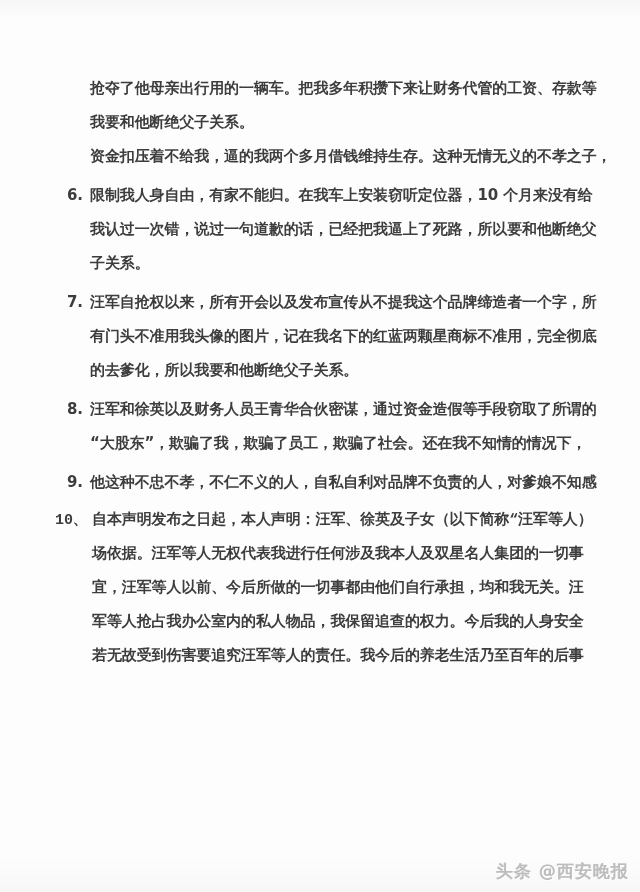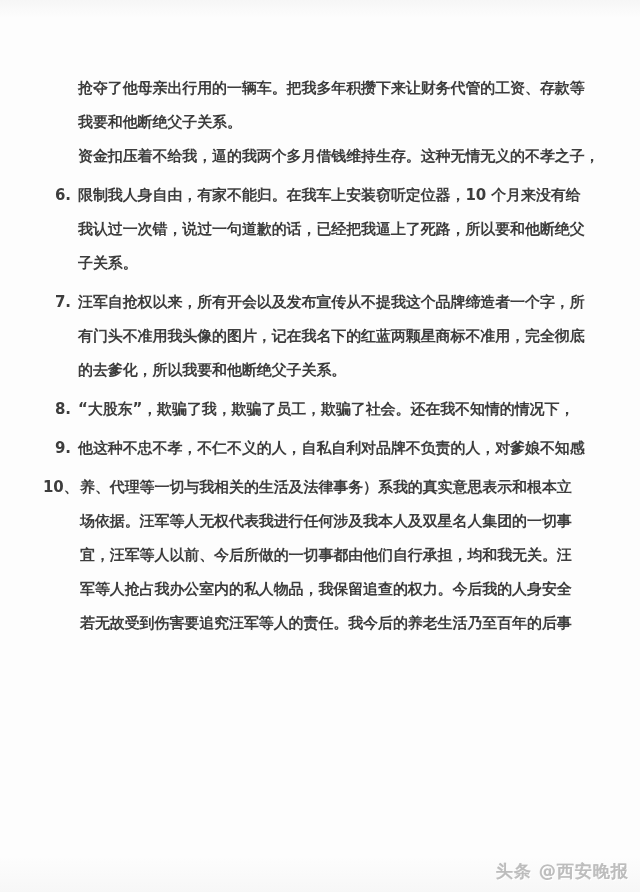--- a/index.html
+++ b/index.html
@@ -12,41 +12,41 @@
     position: relative;
     width: 640px;
     height: 892px;
     margin: 0 auto;
     background: linear-gradient(180deg, #f6f6f6 0%, #fdfdfd 2%, #fdfdfd 96%, #f7f7f7 100%);
     overflow: hidden;
   }
   .doc {
     position: absolute;
     top: 71px;
-    left: 0;
+    left: 12px;
     right: 0;
   }
   .para {
     position: relative;
     padding-left: 78px;
     padding-right: 40px;
     margin: 0 0 5px 0;
     font-size: 15px;
     line-height: 34px;
     font-weight: 600;
     letter-spacing: -0.1px;
     color: #3d3d3d;
   }
   .para .num {
     position: absolute;
     left: 55px;
     top: 0;
     white-space: nowrap;
   }
-  .para.wide-num { padding-left: 80px; }
+  .para.wide-num { padding-left: 80px; font-family: Liberation Mono, monospace; }
   .para.wide-num .num { left: 43px; }
   .line {
     white-space: nowrap;
   }
   .watermark {
     position: absolute;
     right: 11px;
     bottom: 9px;
     font-size: 17px;
     font-weight: bold;
@@ -73,29 +73,30 @@
         <div class="line">子关系。</div>
       </div>
       <div class="para">
         <span class="num">7.</span>
         <div class="line">汪军自抢权以来，所有开会以及发布宣传从不提我这个品牌缔造者一个字，所</div>
         <div class="line">有门头不准用我头像的图片，记在我名下的红蓝两颗星商标不准用，完全彻底</div>
         <div class="line">的去爹化，所以我要和他断绝父子关系。</div>
       </div>
       <div class="para">
         <span class="num">8.</span>
+        <div class="line">汪军和徐英以及财务人员王青华合伙密谋，通过资金造假等手段窃取了所谓的</div>
         <div class="line">“大股东”，欺骗了我，欺骗了员工，欺骗了社会。还在我不知情的情况下，</div>
       </div>
       <div class="para">
         <span class="num">9.</span>
         <div class="line">他这种不忠不孝，不仁不义的人，自私自利对品牌不负责的人，对爹娘不知感</div>
       </div>
       <div class="para wide-num">
         <span class="num">10、</span>
-        <div class="line">养、代理等一切与我相关的生活及法律事务）系我的真实意思表示和根本立</div>
+        <div class="line">自本声明发布之日起，本人声明：汪军、徐英及子女（以下简称“汪军等人）</div>
         <div class="line">场依据。汪军等人无权代表我进行任何涉及我本人及双星名人集团的一切事</div>
         <div class="line">宜，汪军等人以前、今后所做的一切事都由他们自行承担，均和我无关。汪</div>
         <div class="line">军等人抢占我办公室内的私人物品，我保留追查的权力。今后我的人身安全</div>
         <div class="line">若无故受到伤害要追究汪军等人的责任。我今后的养老生活乃至百年的后事</div>
       </div>
     </div>
   <div class="watermark" style="color: rgb(189, 189, 189);">
     <span>头条 @西安晚报</span>
   </div>
 </div>

